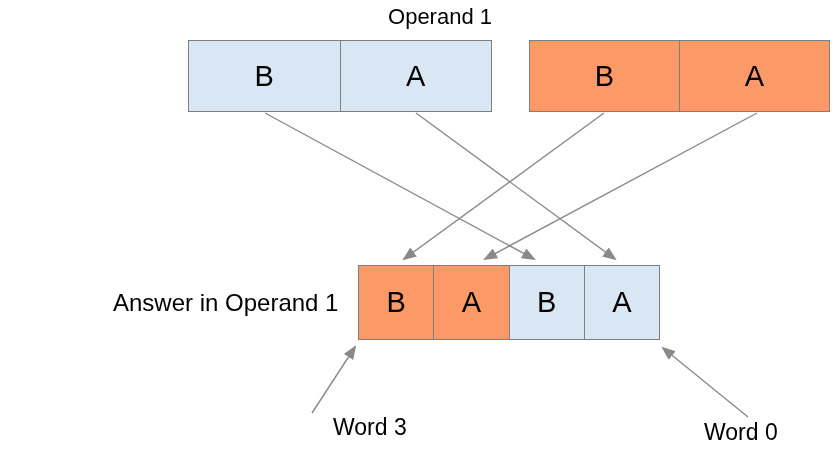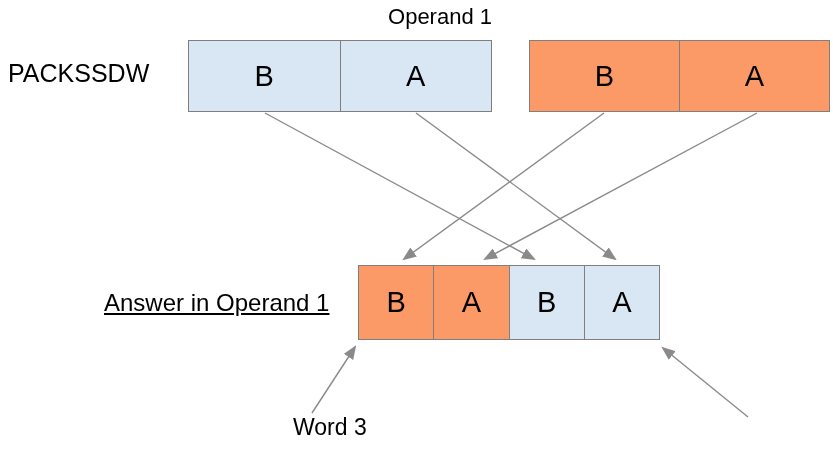--- a/index.html
+++ b/index.html
@@ -10,30 +10,29 @@
 
   .reg{position:absolute;display:flex;box-sizing:border-box;border:1px solid var(--border,#7f7f7f);}
   .cell{flex:1 1 0;display:flex;align-items:center;justify-content:center;
         font-size:29px;box-sizing:border-box;}
   .cell + .cell{border-left:1px solid var(--border,#7f7f7f);}
   .blue{background:var(--blue,#d8e7f3);}
   .orange{background:var(--orange,#fb9a66);}
 
   .title{font-size:22px;}
   .side-label{font-size:24px;}
-  .word-label{font-size:23px;}
+  .word-label{font-size:23px;margin-left:40px;}
 
   svg.overlay{position:absolute;left:0;top:0;pointer-events:none;}
 </style>
 </head>
 <body>
 
 <div class="canvas">
 
-  <div class="label" style="left:8px;top:59px;font-size:25px;">PACKSSDW</div>
 
   <div class="label title" style="left:188px;top:4px;width:304px;text-align:right;">Operand 1</div>
 
   <div class="reg" style="left:188px;top:40px;width:304px;height:72px;">
     <div class="cell blue">
       <span>B</span>
     </div>
     <div class="cell blue">
       <span>A</span>
     </div>
@@ -41,38 +40,39 @@
 
   <div class="reg" style="left:529px;top:40px;width:301px;height:72px;">
     <div class="cell orange">
       <span>B</span>
     </div>
     <div class="cell orange">
       <span>A</span>
     </div>
   </div>
 
-  <div class="label side-label" style="left:104px;top:289px;text-decoration:underline;">Answer in Operand 1</div>
+  <div class="label side-label" style="left:113px;top:289px;">Answer in Operand 1</div>
 
   <div class="reg" style="left:358px;top:265px;width:302px;height:75px;">
     <div class="cell orange">
       <span>B</span>
     </div>
     <div class="cell orange">
       <span>A</span>
     </div>
     <div class="cell blue">
       <span>B</span>
     </div>
     <div class="cell blue">
       <span>A</span>
     </div>
   </div>
 
   <div class="label word-label" style="left:293px;top:414px;">Word 3</div>
+  <div class="label word-label" style="left:664px;top:419px;">Word 0</div>
 
   <svg class="overlay" width="833" height="455" viewBox="0 0 833 455">
     <defs>
       <marker id="ah" markerWidth="10" markerHeight="8" refX="8.5" refY="4" orient="auto" markerUnits="strokeWidth">
         <path d="M0,0 L10,4 L0,8 Z" fill="#8a8a8a"></path>
       </marker>
     </defs>
     <g stroke="#8a8a8a" stroke-width="1.4" fill="none">
       <line x1="265" y1="113" x2="534" y2="259" marker-end="url(#ah)"></line>
       <line x1="416" y1="113" x2="615" y2="259" marker-end="url(#ah)"></line>

